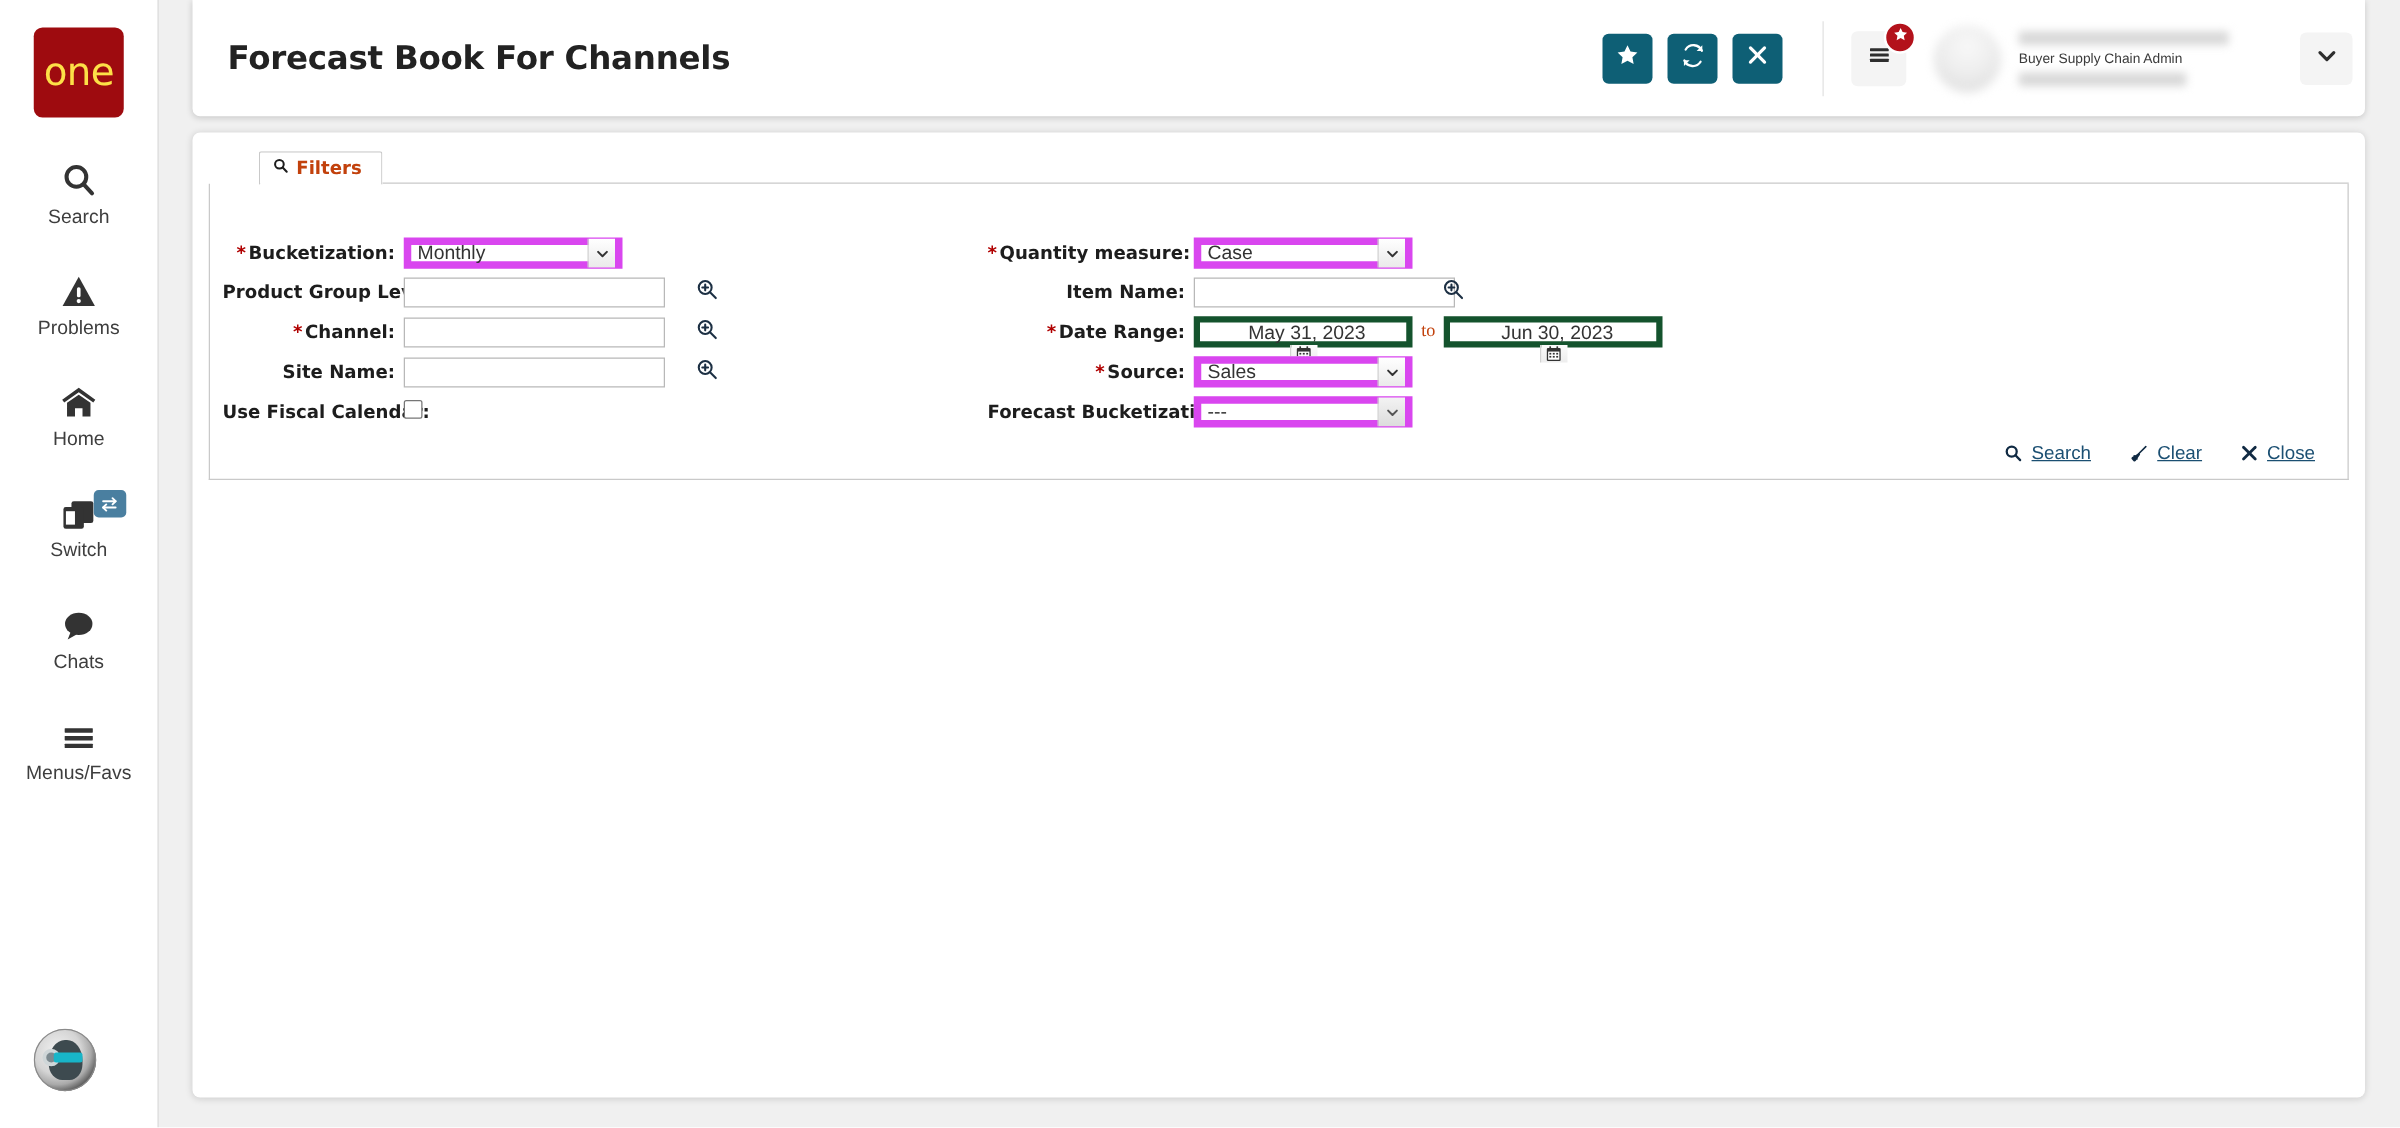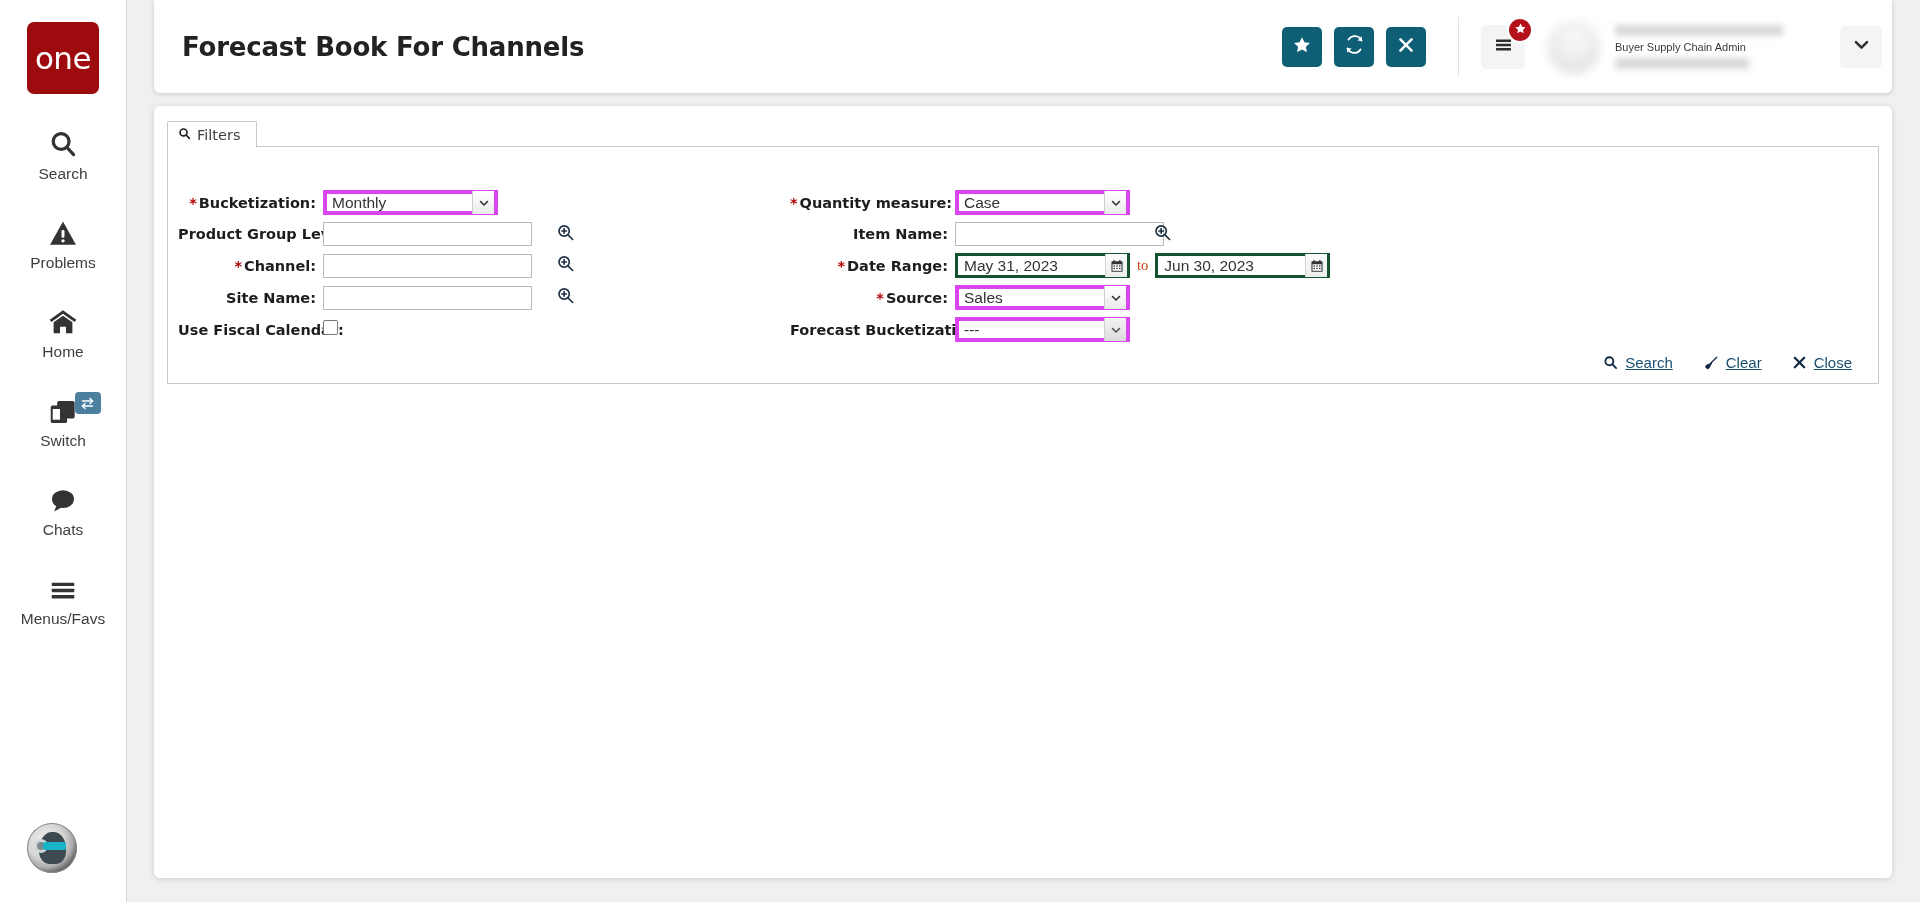--- a/index.html
+++ b/index.html
@@ -28,21 +28,21 @@
   }
   .brand {
     width: 72px; height: 72px;
     margin-top: 22px;
     background: #9e0b0f;
     border-radius: 7px;
     display: flex; align-items: center; justify-content: center;
     cursor: pointer;
   }
   .brand-text {
-    color: #ffffff;
+    color: #fde047;
     font-size: 31px;
     font-weight: 400;
     letter-spacing: -0.5px;
     line-height: 1;
     font-family: "DejaVu Sans", sans-serif;
   }
   .navitem {
     width: 127px;
     margin-top: 31px;
     display: flex; flex-direction: column; align-items: center;
@@ -220,27 +220,28 @@
   
   .tabstrip { display: flex; align-items: flex-end; height: 27px; }
   .tab-active {
     height: 27px;
     border: 1px solid #c9c9c9;
     border-bottom: 1px solid #ffffff;
     background: #ffffff;
     padding: 0 16px 0 10px;
     display: flex; align-items: center; gap: 6px;
     font-size: 14.5px;
-    font-weight: normal;
-    color: #404040;
+    font-weight: bold;
+    color: #c2410c;
     font-family: "DejaVu Sans", sans-serif;
     position: relative;
     top: 1px;
     cursor: pointer;
     border-radius: 2px 2px 0 0;
+    margin-left: 40px;
   }
   .tab-rest { flex: 1; border-bottom: 1px solid #c9c9c9; height: 27px; }
 
   .panelbox {
     border: 1px solid #c9c9c9;
     border-top: none;
     padding: 13px 10px 8px 10px;
     min-height: 210px;
   }
 
@@ -268,21 +269,21 @@
     background: #ffffff;
     font-size: 15px;
     padding: 0 4px;
     color: #222;
     font-family: "Liberation Sans", sans-serif;
     outline: none;
   }
   .selwrap {
     display: inline-flex;
     width: 175px; height: 25px;
-    border: 4px solid #d946ef;
+    border: 6px solid #d946ef;
     background: #ffffff;
     align-items: center;
     cursor: pointer;
   }
   .selwrap .selval {
     flex: 1;
     font-size: 15.5px;
     color: #333;
     padding-left: 5px;
     white-space: nowrap;
@@ -310,23 +311,24 @@
     border: 1px solid #767676;
     border-radius: 2px;
     background: #fff;
     cursor: pointer;
     display: inline-block;
   }
   .daterange { display: flex; align-items: center; }
   .datefield {
     display: inline-flex;
     width: 175px; height: 25px;
-    border: 3px solid #14532d;
+    border: 5px solid #14532d;
     background: #fff;
     align-items: center;
+    flex-direction: column;
   }
   .datefield .dval {
     flex: 1;
     font-size: 15.5px;
     color: #333;
     padding-left: 6px;
     white-space: nowrap;
   }
   .datefield .dcal {
     width: 22px; height: 23px;

